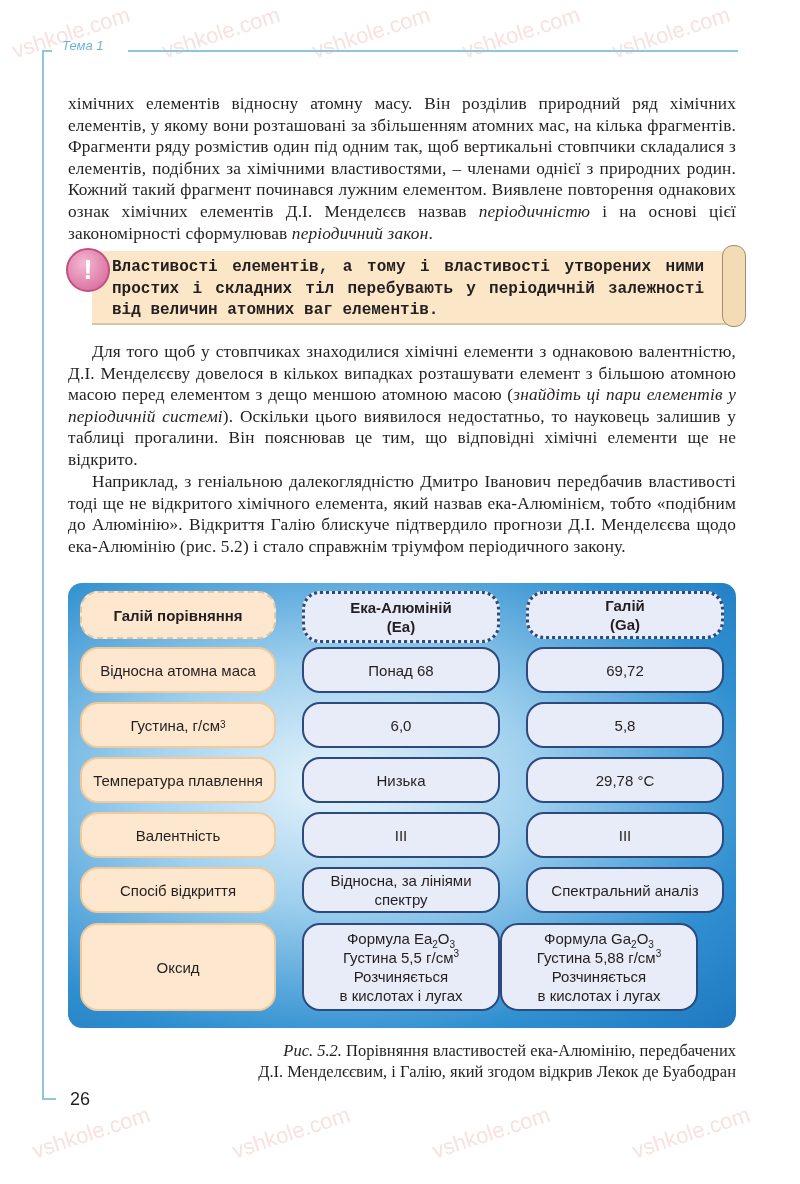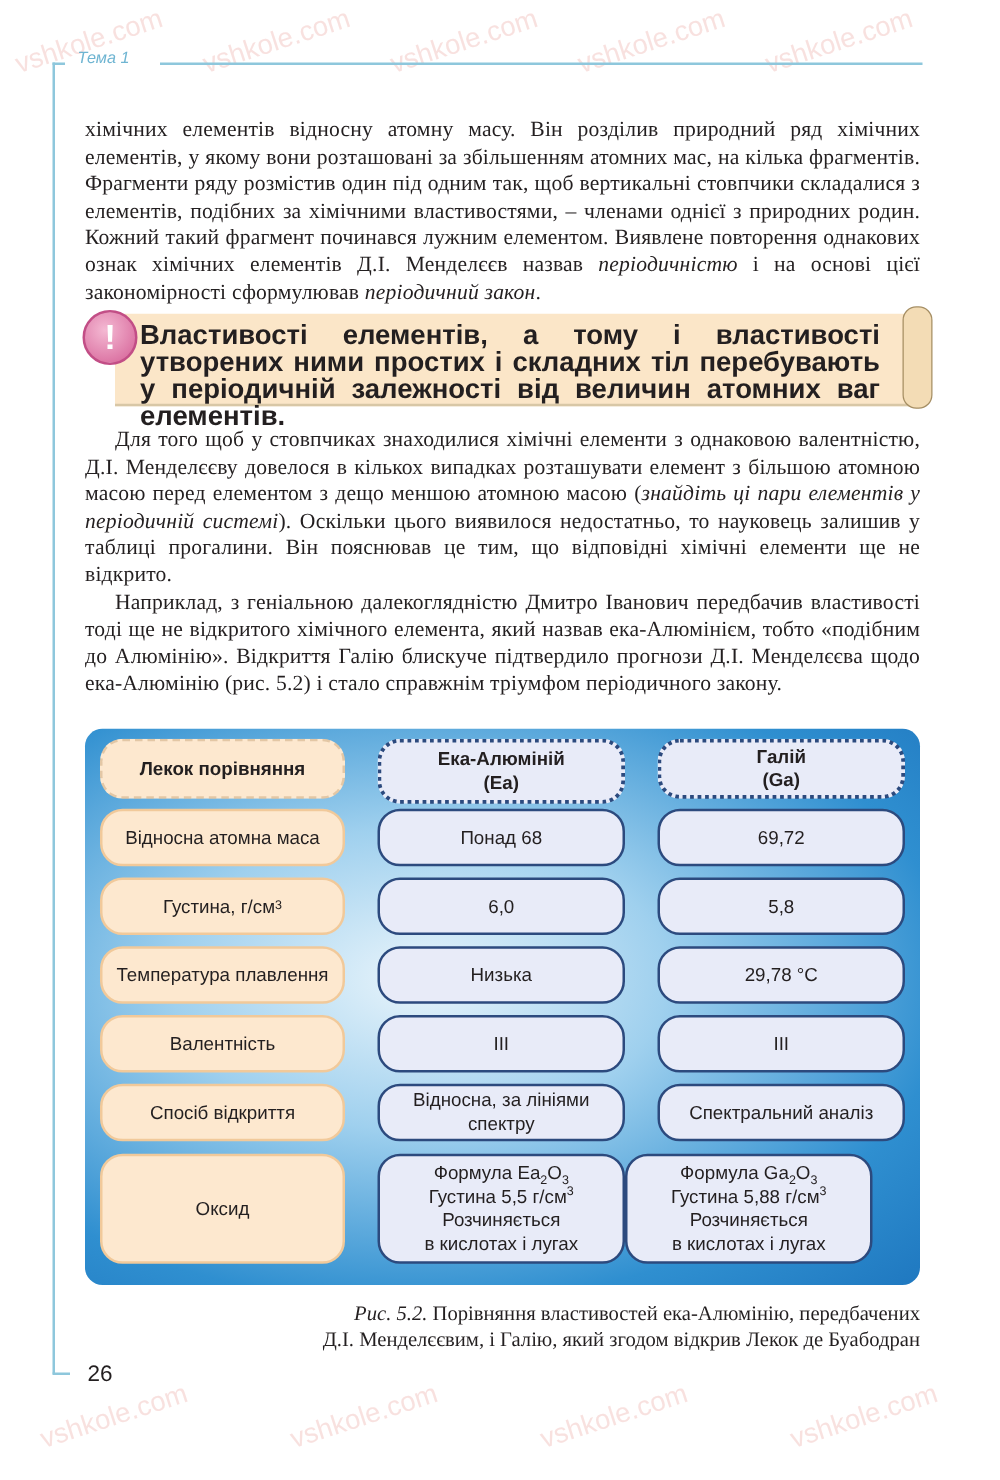--- a/index.html
+++ b/index.html
@@ -35,21 +35,21 @@
   }
   .text-block p { margin:0; }
   .indent { text-indent:24px; }
   em { font-style:italic; }
   .callout {
     position:absolute; left:92px; top:251px; width:644px; height:72px;
     background:#fbe6c8; border-bottom:2px solid #d8c7a6; z-index:1;
   }
   .callout-text {
     position:absolute; left:20px; top:6px; width:592px; font-weight:bold;
-    font-family:Liberation Sans, sans-serif; font-size:22px; line-height:21.6px;
+    font-family:Liberation Mono, monospace; font-size:16px; line-height:21.6px;
     text-align:justify; color:#231f20;
   }
   .scroll-end {
     position:absolute; right:-10px; top:-6px; width:22px; height:80px;
     border:1.5px solid #a58e63; border-radius:11px; background:#f3dcb5;
   }
   .alert-icon {
     position:absolute; left:66px; top:248px; width:40px; height:40px; border-radius:50%;
     background:radial-gradient(circle at 40% 35%, #f4b9d3, #d45e94);
     border:2px solid #c24e86; z-index:2; display:flex; align-items:center; justify-content:center;
@@ -115,21 +115,21 @@
     <span>Для того щоб у стовпчиках знаходилися хімічні елементи з однаковою валентністю, Д.І. Менделєєву довелося в кількох випадках розташувати елемент з більшою атомною масою перед елементом з дещо меншою атомною масою (</span><em>знайдіть ці пари елементів у періодичній системі</em><span>). Оскільки цього виявилося недостатньо, то науковець залишив у таблиці прогалини. Він пояснював це тим, що відповідні хімічні елементи ще не відкрито.</span>
   </p>
 </div>
 
 <div class="text-block" style="top:471px">
   <p class="indent">Наприклад, з геніальною далекоглядністю Дмитро Іванович передбачив властивості тоді ще не відкритого хімічного елемента, який назвав ека-Алюмінієм, тобто «подібним до Алюмінію». Відкриття Галію блискуче підтвердило прогнози Д.І. Менделєєва щодо ека-Алюмінію (рис. 5.2) і стало справжнім тріумфом періодичного закону.</p>
 </div>
 
 <div class="figure">
 
-  <div class="cell cell-head-label" style="left:12px;top:8px;width:196px;height:48px">Лекок порівняння</div>
+  <div class="cell cell-head-label" style="left:12px;top:8px;width:196px;height:48px">Галій порівняння</div>
   <div class="cell cell-head-value" style="left:234px;top:8px;width:198px;height:52px;flex-direction:column">
     <span>Ека-Алюміній</span>
     <span>(Ea)</span>
   </div>
   <div class="cell cell-head-value" style="left:458px;top:8px;width:198px;height:48px;flex-direction:column">
     <span>Галій</span>
     <span>(Ga)</span>
   </div>
 
   <div class="cell cell-label" style="left:12px;top:64px;width:196px;height:46px">Відносна атомна маса</div>

